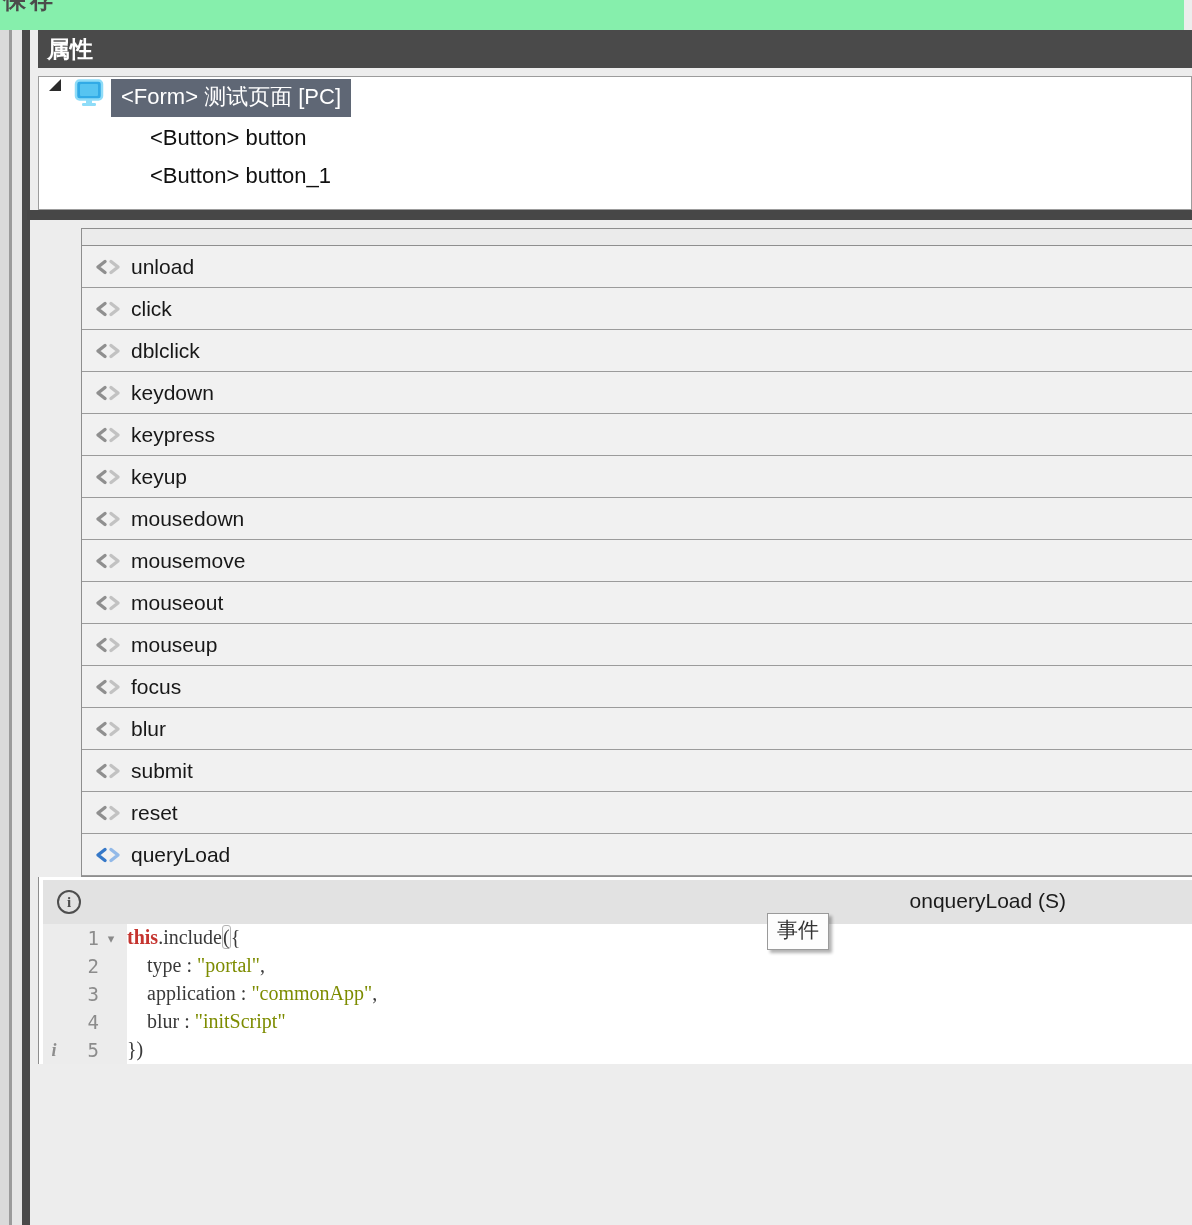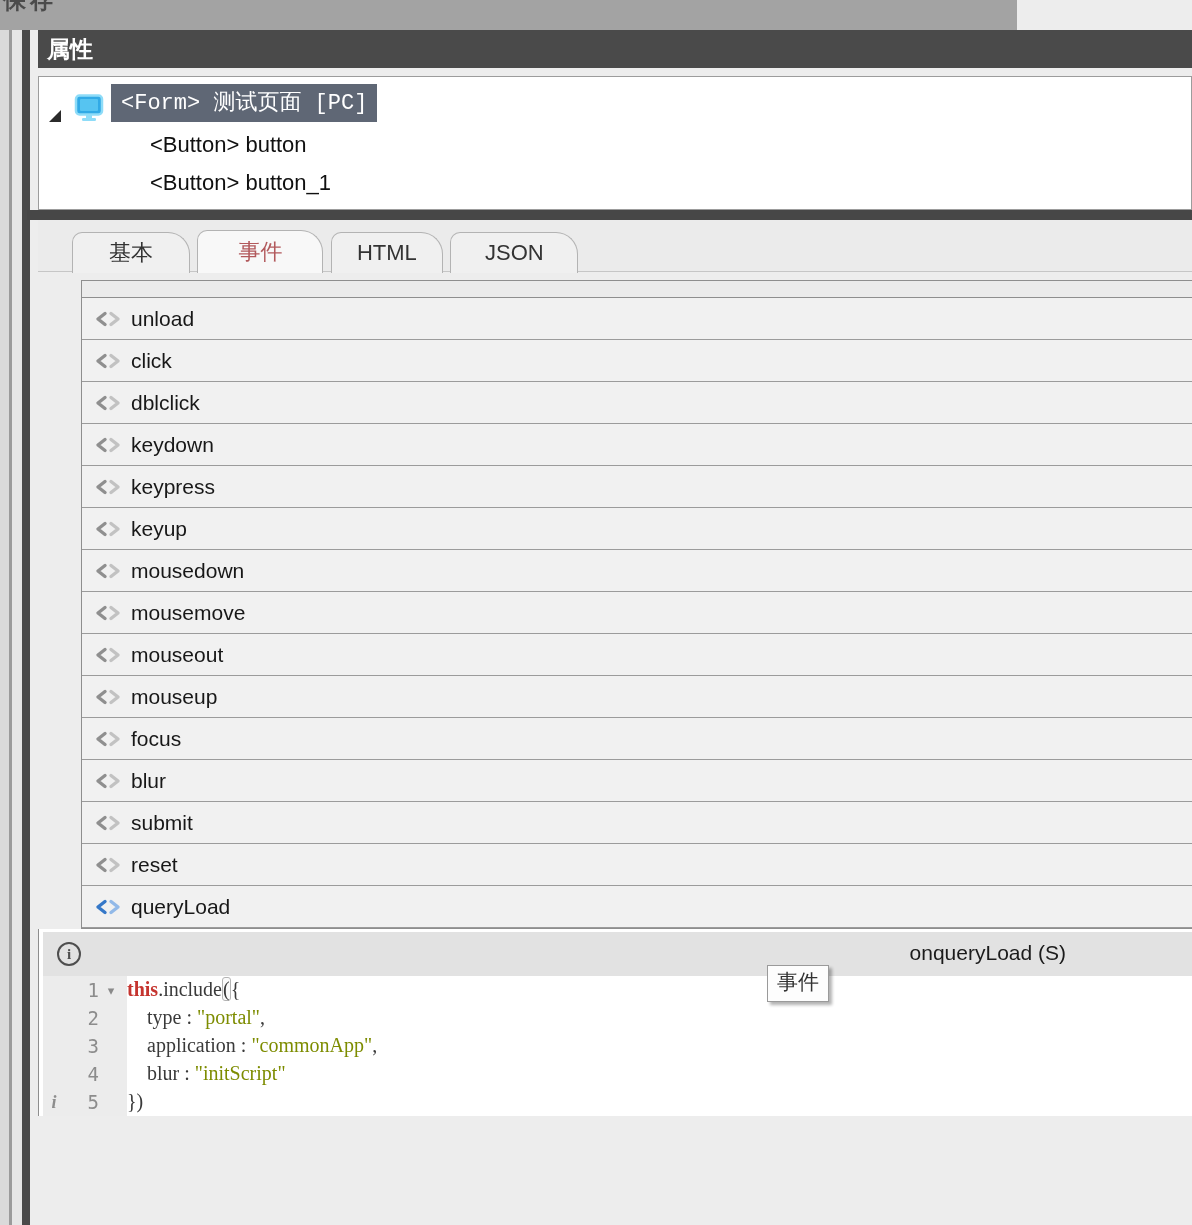--- a/index.html
+++ b/index.html
@@ -1,39 +1,39 @@
 <!DOCTYPE html>
 <html><head>
 <meta charset="utf-8">
 <style>
   * { margin:0; padding:0; box-sizing:border-box; }
   html,body { width:1192px; height:1225px; overflow:hidden; }
   body { font-family:"Liberation Sans", sans-serif; background:#ededed; }
   #app { position:relative; width:1192px; height:1225px; background:#ededed; }
 
   
-  .top-strip { position:absolute; left:0; top:0; width:1017px; height:30px; background:#a3a3a3; overflow:hidden; }
+  .top-strip { position:absolute; left:0; top:0; width:1184px; height:30px; background:#86efac; overflow:hidden; }
   .top-strip .clipped-label { position:absolute; left:3px; top:-15px; font-size:23px; font-weight:bold; color:#4b4b4b; letter-spacing:4px; }
 
   
   .rail { position:absolute; left:0; top:30px; width:38px; height:1195px; }
   .rail .r1 { position:absolute; left:0;  top:0; width:9px;  height:100%; background:#dadada; }
   .rail .r2 { position:absolute; left:9px; top:0; width:3px;  height:100%; background:#9b9b9b; }
   .rail .r3 { position:absolute; left:12px;top:0; width:10px; height:100%; background:#e6e6e6; }
   .rail .r4 { position:absolute; left:22px;top:0; width:8px;  height:100%; background:#4a4a4a; }
   .rail .r5 { position:absolute; left:30px;top:0; width:8px;  height:100%; background:#ededed; }
 
   .main { position:absolute; left:38px; top:30px; width:1154px; height:922px; display:flex; flex-direction:column; }
 
   .title-bar { height:38px; background:#4a4a4a; color:#ffffff; font-size:23px; font-weight:bold; line-height:38px; padding-left:9px; flex:none; }
 
   .tree-gap { height:8px; flex:none; }
 
   .tree-panel { height:134px; background:#ffffff; border:1px solid #9c9c9c; flex:none; }
-  .tree-row-root { display:flex; align-items:flex-end; margin:9px 0 0 10px; height:36px;font-family:Liberation Mono, monospace; }
+  .tree-row-root { display:flex; align-items:flex-start; margin:2px 0 0 10px; height:36px; }
   .expand-arrow { width:0; height:0; border-bottom:12px solid #2b2b2b; border-left:12px solid transparent; margin-right:13px; flex:none; }
   .monitor-icon { margin-right:7px; flex:none; }
   .tree-chip { background:#5f6775; color:#ffffff; font-size:22px; padding:3px 10px 5px 10px; white-space:nowrap; }
   .tree-row-child { margin:7px 0 0 111px; font-size:22px; color:#101010; height:31px; line-height:31px; white-space:nowrap; }
 
   .separator-bar { height:10px; background:#474747; margin-left:-11px; width:1165px; flex:none; }
 
   .tab-bar { height:52px; background:#ebebeb; border-bottom:1px solid #c6c6c6; padding:10px 0 0 34px; flex:none; position:relative; }
   .tab { display:inline-flex; align-items:center; justify-content:center; height:41px; margin-right:3px;
          border:1px solid #b3b3b3; border-bottom:none; border-radius:10px 22px 0 0;
@@ -110,26 +110,20 @@
           <rect x="8" y="24" width="14" height="3" rx="1.2" fill="#8edcf8"></rect>
         </svg>
         <span class="tree-chip">&lt;Form&gt; 测试页面 [PC]</span>
       </div>
       <div class="tree-row-child">&lt;Button&gt; button</div>
       <div class="tree-row-child">&lt;Button&gt; button_1</div>
     </div>
 
     <div class="separator-bar"></div>
 
-    <div class="tab-bar">
-      <div class="tab tab-basic">基本</div>
-      <div class="tab tab-event active">事件</div>
-      <div class="tab tab-html">HTML</div>
-      <div class="tab tab-json">JSON</div>
-    </div>
 
     <div class="events-box">
       <div class="events-list">
           <div class="event-row">
     <svg class="ev-icon" width="28" height="16" viewBox="0 0 28 16">
       <polyline class="pl-l" points="11,2.5 4,8 11,13.5" fill="none" stroke-width="3.4" stroke-linecap="round" stroke-linejoin="round"></polyline>
       <polyline class="pl-r" points="17,2.5 24,8 17,13.5" fill="none" stroke-width="3.4" stroke-linecap="round" stroke-linejoin="round"></polyline>
     </svg>
     <span class="event-label">unload</span>
   </div>

